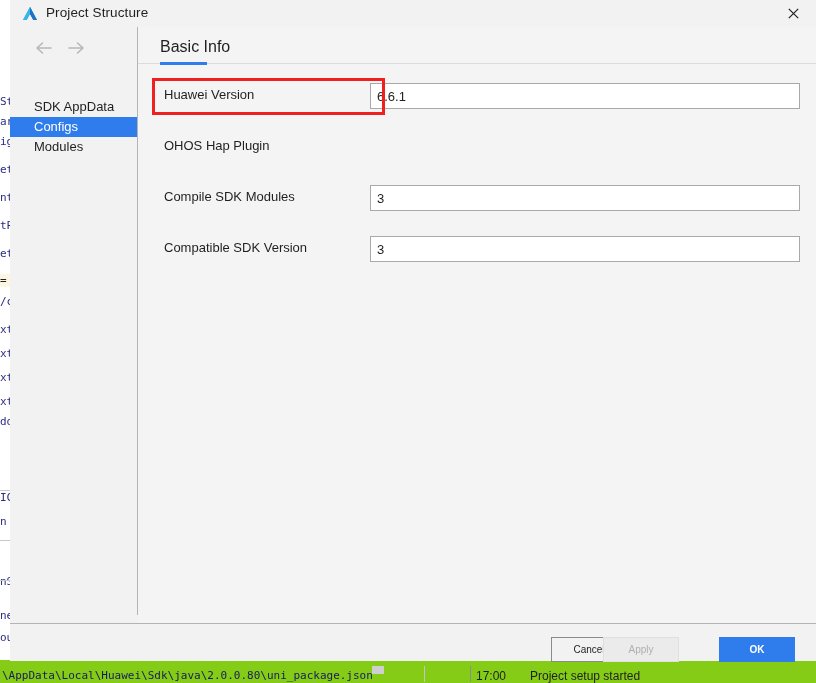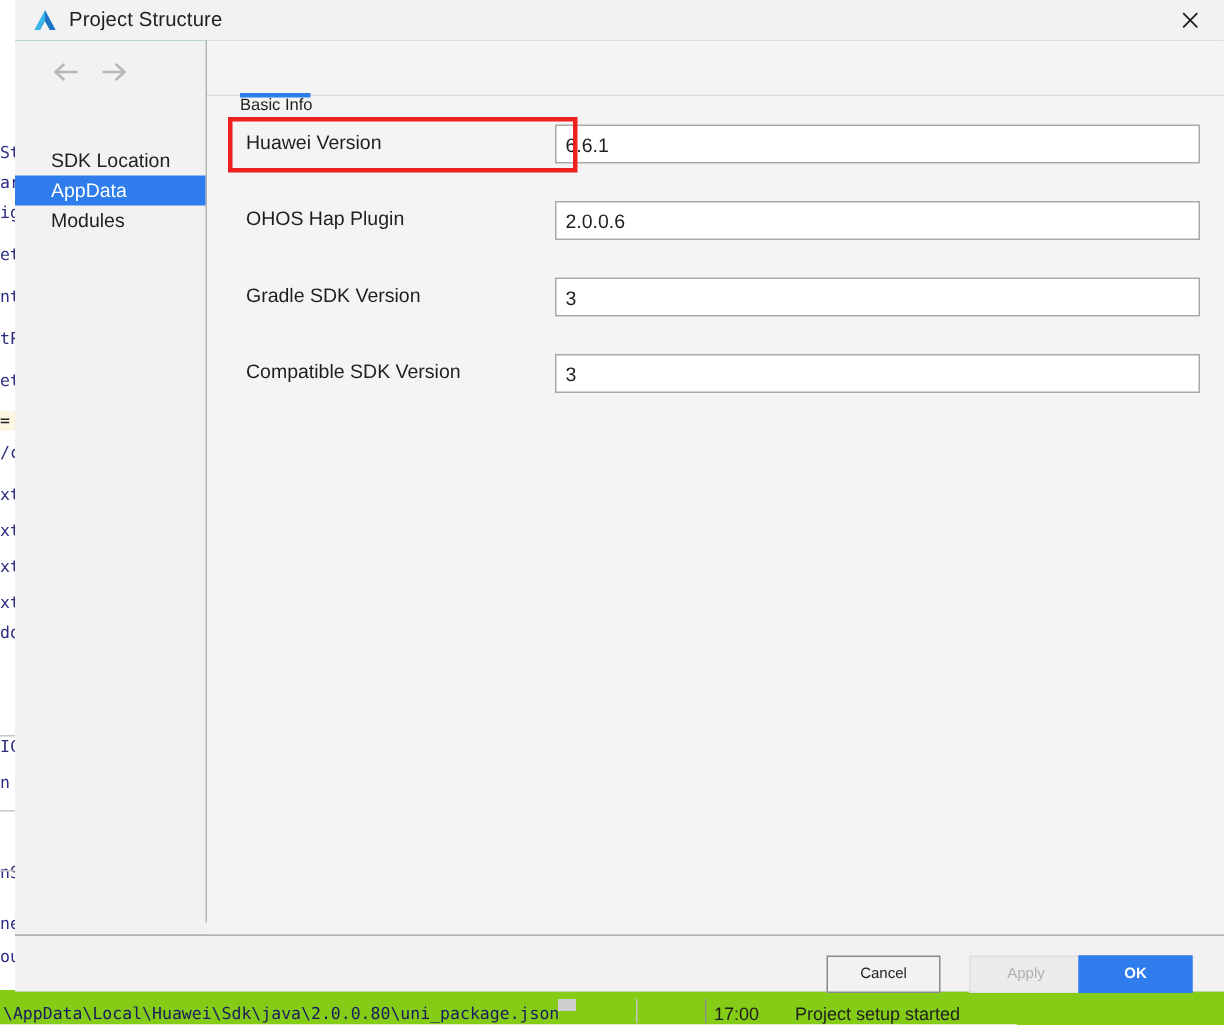--- a/index.html
+++ b/index.html
@@ -238,25 +238,24 @@
   #tabs {
     position: absolute;
     left: 0; top: 8px;
     width: 678px; height: 31px;
   }
   .tab {
     position: absolute;
     top: 0;
     height: 25px;
     line-height: 24px;
-    font-size: 11px;
+    font-size: 16px;
     color: #1f1f1f;
     cursor: default;
     white-space: nowrap;
-    margin-top: 23px;
   }
   #tab-basic-info { left: 22px; }
   #tab-signing-configs { left: 84px; }
   .tab-underline {
     position: absolute;
     left: 22px; top: 27px;
     width: 47px; height: 3px;
     background: #2f7ced;
   }
   #tabs-baseline {
@@ -333,21 +332,21 @@
     cursor: default;
     padding: 0;
   }
   #btn-cancel {
     left: 541px;
     background: #f2f2f2;
     border: 1px solid #8a8a8a;
     color: #1f1f1f;
   }
   #btn-apply {
-    left: 636px;
+    left: 593px;
     background: #ebebeb;
     border: 1px solid #e0e0e0;
     color: #b0b0b0;
   }
   #btn-ok {
     left: 709px;
     background: #2f7ced;
     border: 1px solid #2f7ced;
     color: #ffffff;
     font-weight: bold;
@@ -431,45 +430,44 @@
             <path d="M19 12 L5 12 M10.5 7 L5 12 L10.5 17" stroke="#b8b8b8" stroke-width="1.6" fill="none" stroke-linecap="round" stroke-linejoin="round"></path>
           </svg>
         </div>
         <div class="nav-arrow" id="nav-fwd">
           <svg width="24" height="24" viewBox="0 0 24 24">
             <path d="M5 12 L19 12 M13.5 7 L19 12 L13.5 17" stroke="#b8b8b8" stroke-width="1.6" fill="none" stroke-linecap="round" stroke-linejoin="round"></path>
           </svg>
         </div>
       </div>
 
-      <div class="nav-item" style="top:70px">SDK Location</div>
-      <div class="nav-item selected" style="top:90px">AppData</div>
+      <div class="nav-item" style="top:70px">SDK AppData</div>
+      <div class="nav-item selected" style="top:90px">Configs</div>
       <div class="nav-item" style="top:110px">Modules</div>
     </div>
 
     <div id="content-pane">
 
       <div id="tabs">
         <div id="tabs-baseline"></div>
         <div class="tab" id="tab-basic-info">Basic Info</div>
         <div class="tab-underline"></div>
       </div>
 
       <div class="form-row" style="top:56px">
         <div class="form-label">Huawei Version</div>
         <input class="form-input" type="text" value="6.6.1" style="">
       </div>
 
       <div class="form-row" style="top:107px">
         <div class="form-label">OHOS Hap Plugin</div>
-        <input class="form-input" type="text" value="2.0.0.6" style="">
       </div>
 
       <div class="form-row" style="top:158px">
-        <div class="form-label">Gradle SDK Version</div>
+        <div class="form-label">Compile SDK Modules</div>
         <input class="form-input" type="text" value="3" style="">
       </div>
 
       <div class="form-row" style="top:209px">
         <div class="form-label">Compatible SDK Version</div>
         <input class="form-input" type="text" value="3" style="">
       </div>
 
     </div>
   </div>

